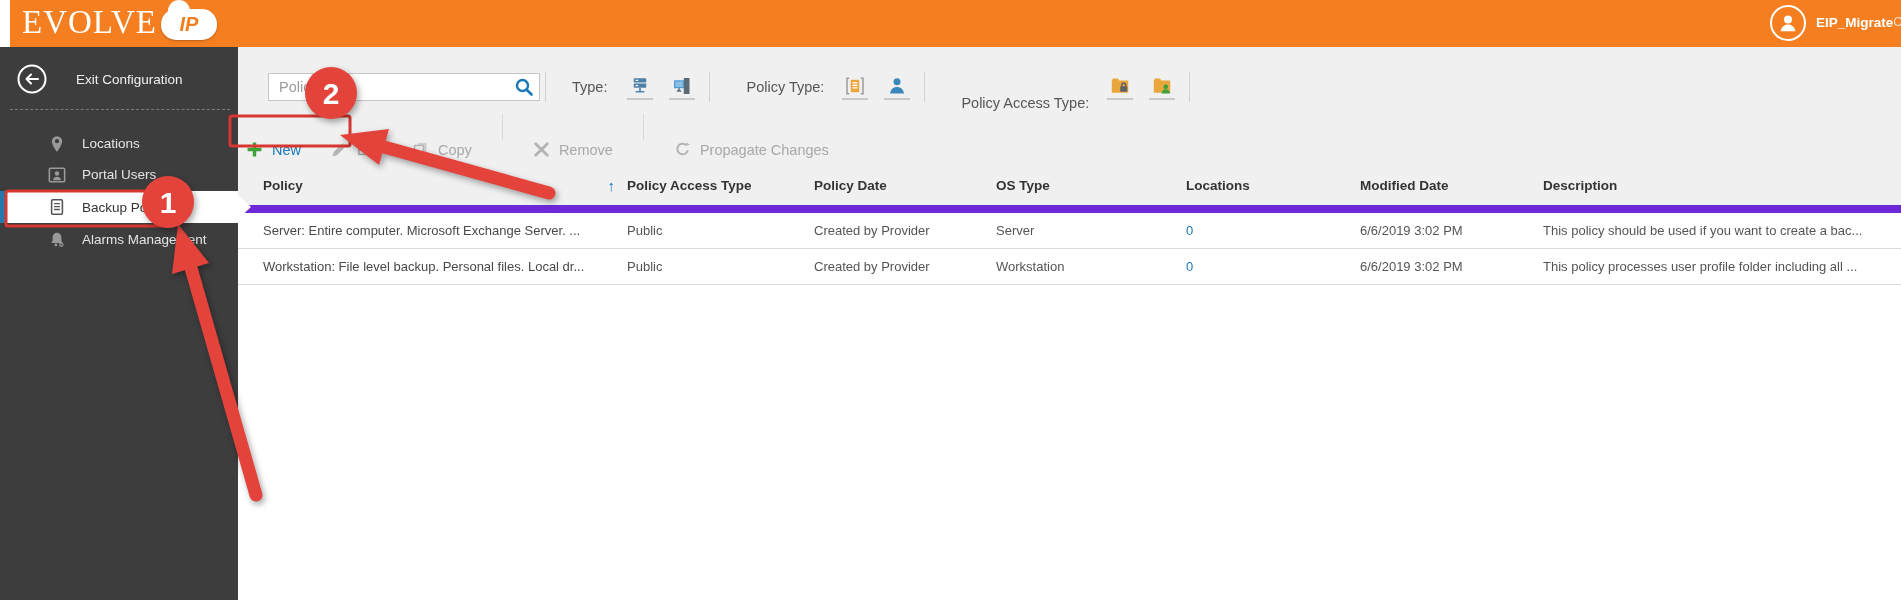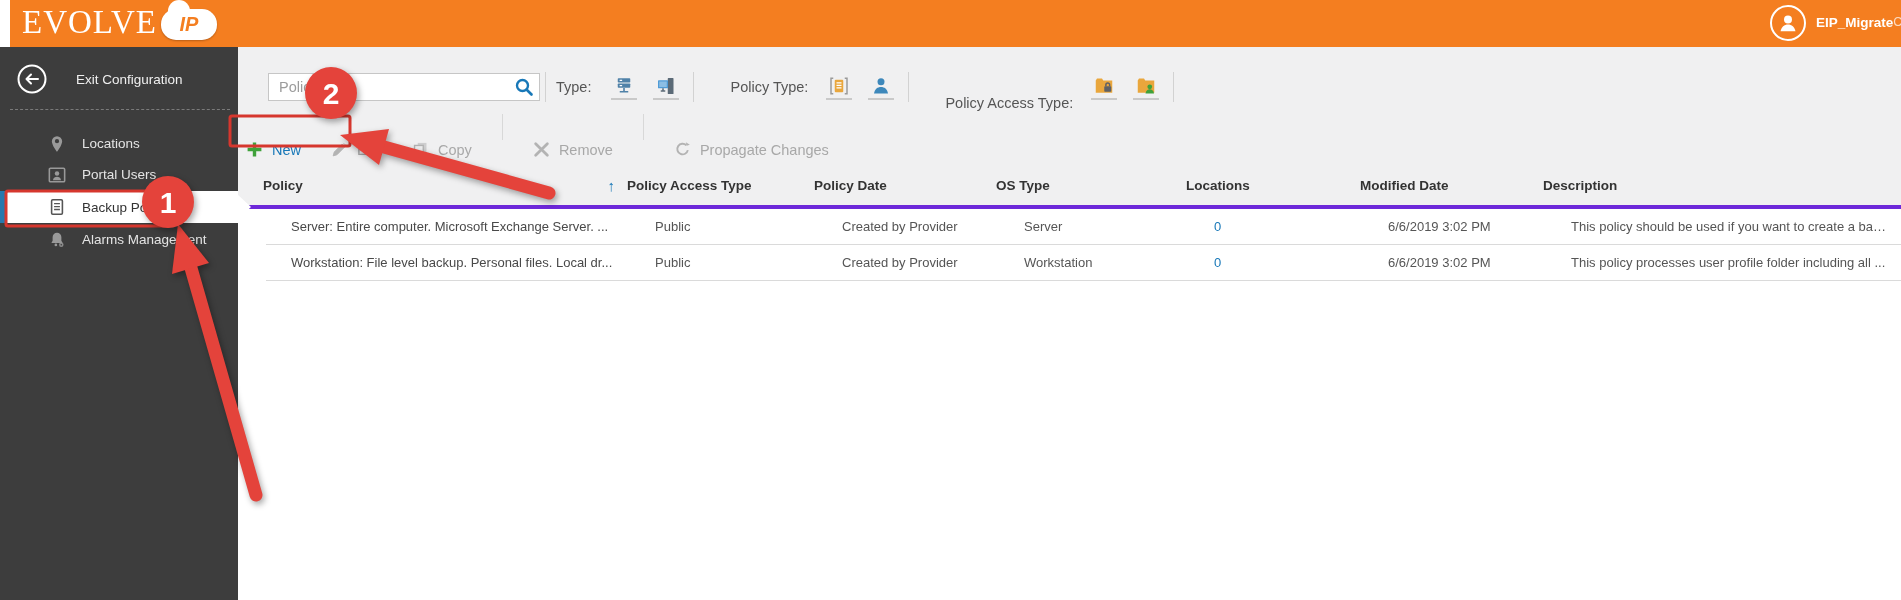--- a/index.html
+++ b/index.html
@@ -51,21 +51,21 @@
   .tbtn .tico { width:17px; height:17px; display:flex; color:#b3b3b3; }
   .tbtn.enabled { color:#1878b8; }
   .toolbar .vsep { height:26px; background:#d8d8d8; }
 
   
   .cols { display:grid; grid-template-columns:364px 187px 182px 190px 174px 183px minmax(0,1fr); padding-left:25px; align-items:center; }
   .thead { position:absolute; top:118px; left:0; right:0; height:40px; font-weight:bold; color:#333; font-size:13.5px; }
   .thead .hcell { white-space:nowrap; cursor:pointer; }
   .hcell-policy { display:flex; justify-content:space-between; align-items:center; padding-right:12px; }
   .sort-arrow { color:#1878b8; font-weight:bold; font-size:15px; }
-  .tbody { position:absolute; top:158px; left:0; right:0; bottom:0; background:#fff; border-top:4px solid #6d28d9;padding-left:28px; }
+  .tbody { position:absolute; top:158px; left:0; right:0; bottom:0; background:#fff; border-top:8px solid #6d28d9; }
   .trow { height:36px; border-bottom:1px solid #dadada; font-size:13px; color:#555; cursor:default; }
   .trow .cell { white-space:nowrap; overflow:hidden; text-overflow:ellipsis; padding-right:14px; }
   .cell-policy { color:#494949; }
   .loc-link { color:#1878b8; cursor:pointer; text-decoration:none; }
 
   
   .overlay { position:absolute; left:0; top:0; z-index:100; pointer-events:none; }
   .ann-shadow { filter:drop-shadow(2px 3px 3px rgba(0,0,0,.35)); }
   .ann-num { font-family:"Liberation Sans", sans-serif; font-size:30px; font-weight:bold; fill:#fff; }
 </style>
@@ -152,21 +152,21 @@
     <div class="search-box">
       <input type="text" placeholder="Policy" style="">
       <span class="search-btn">
         <svg width="20" height="20" viewBox="0 0 16 16">
             <circle cx="6.8" cy="6.8" r="4.4" fill="none" stroke="currentColor" stroke-width="1.9"></circle>
             <path d="M10.2 10.2 14 14" stroke="currentColor" stroke-width="2.1" stroke-linecap="round"></path>
           </svg>
       </span>
     </div>
     <span class="vsep" style="margin-left:5px;"></span>
-    <span class="f-label" style="margin-left:10px;">Type:</span>
+    <span class="f-label" style="margin-left:26px;">Type:</span>
     <span class="f-icon" style="margin-left:20px;">
       <svg width="20" height="20" viewBox="0 0 16 16">
           <rect x="3" y="1.8" width="10" height="3.4" rx=".6" fill="#4f81a8"></rect>
           <rect x="3" y="6" width="10" height="3.4" rx=".6" fill="#4f81a8"></rect>
           <path d="M8 9.6v3M4.6 12.6h6.8" stroke="#4f81a8" stroke-width="1.3"></path>
           <path d="M4.5 3.5h2M4.5 7.7h2" stroke="#fff" stroke-width="1"></path>
         </svg>
     </span>
     <span class="f-icon" style="margin-left:16px;">
       <svg width="20" height="20" viewBox="0 0 16 16">

